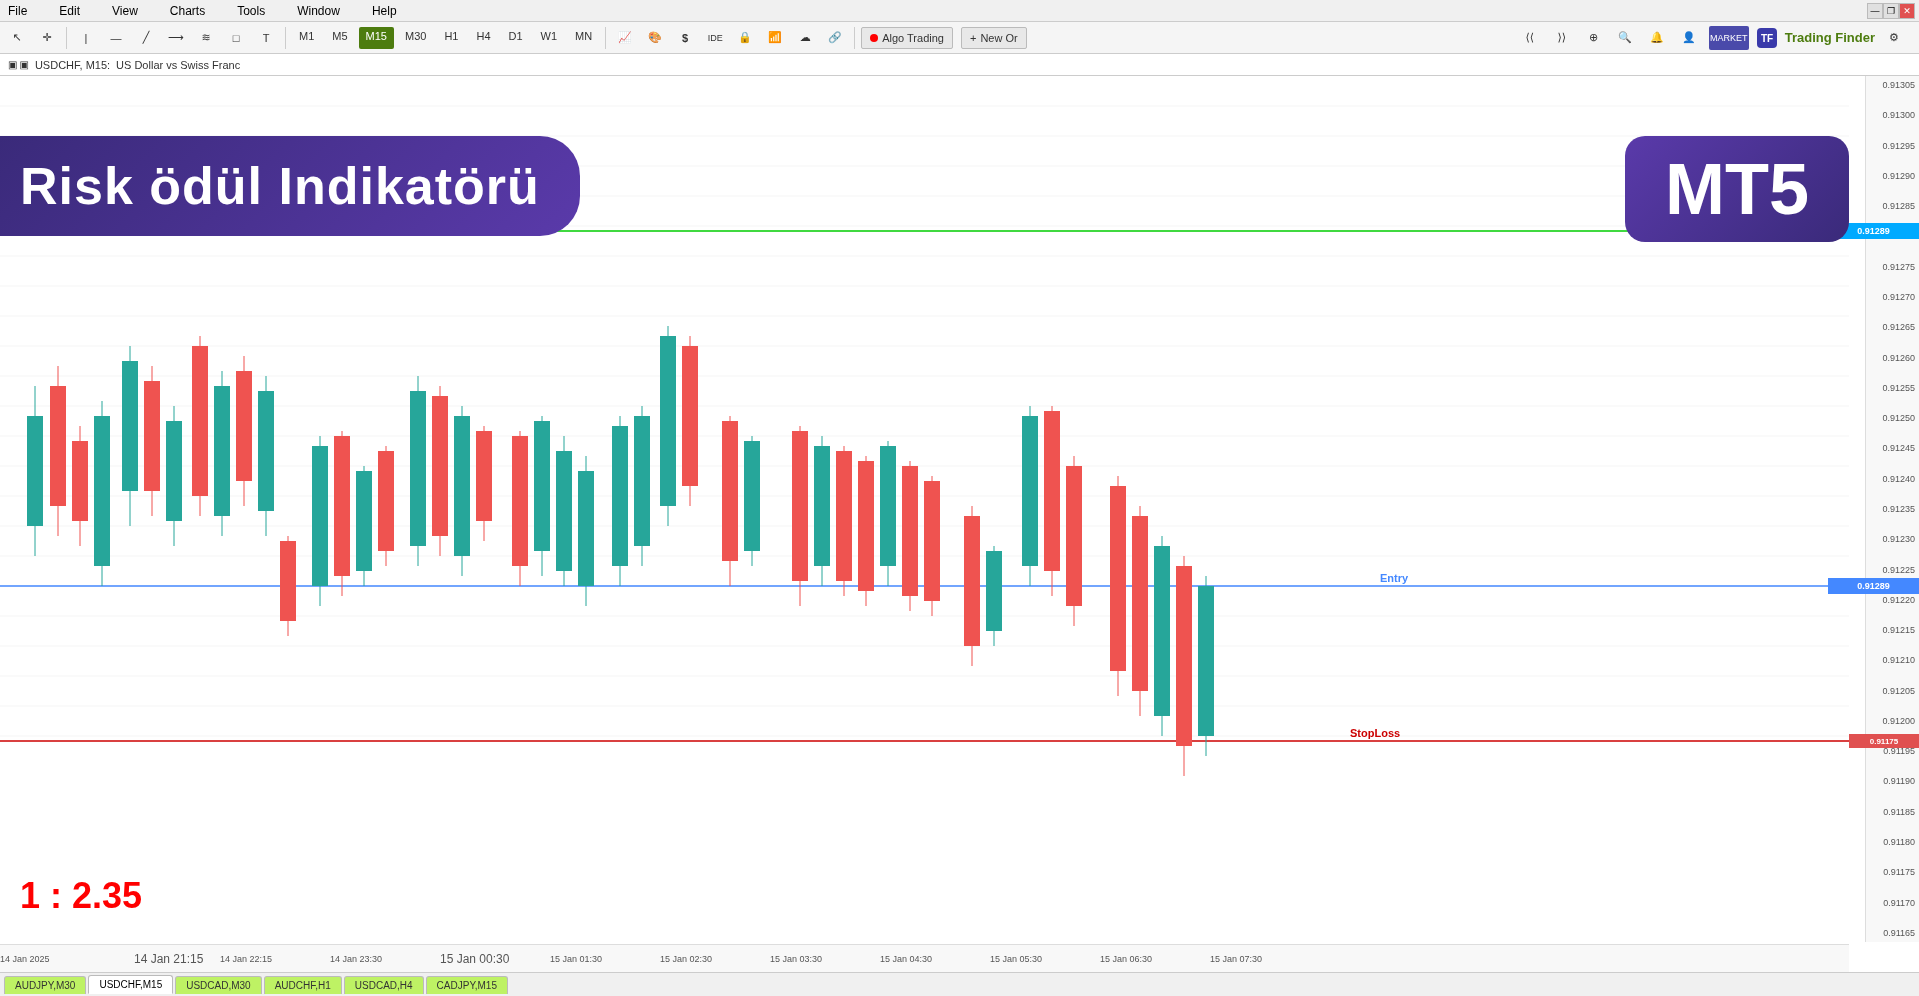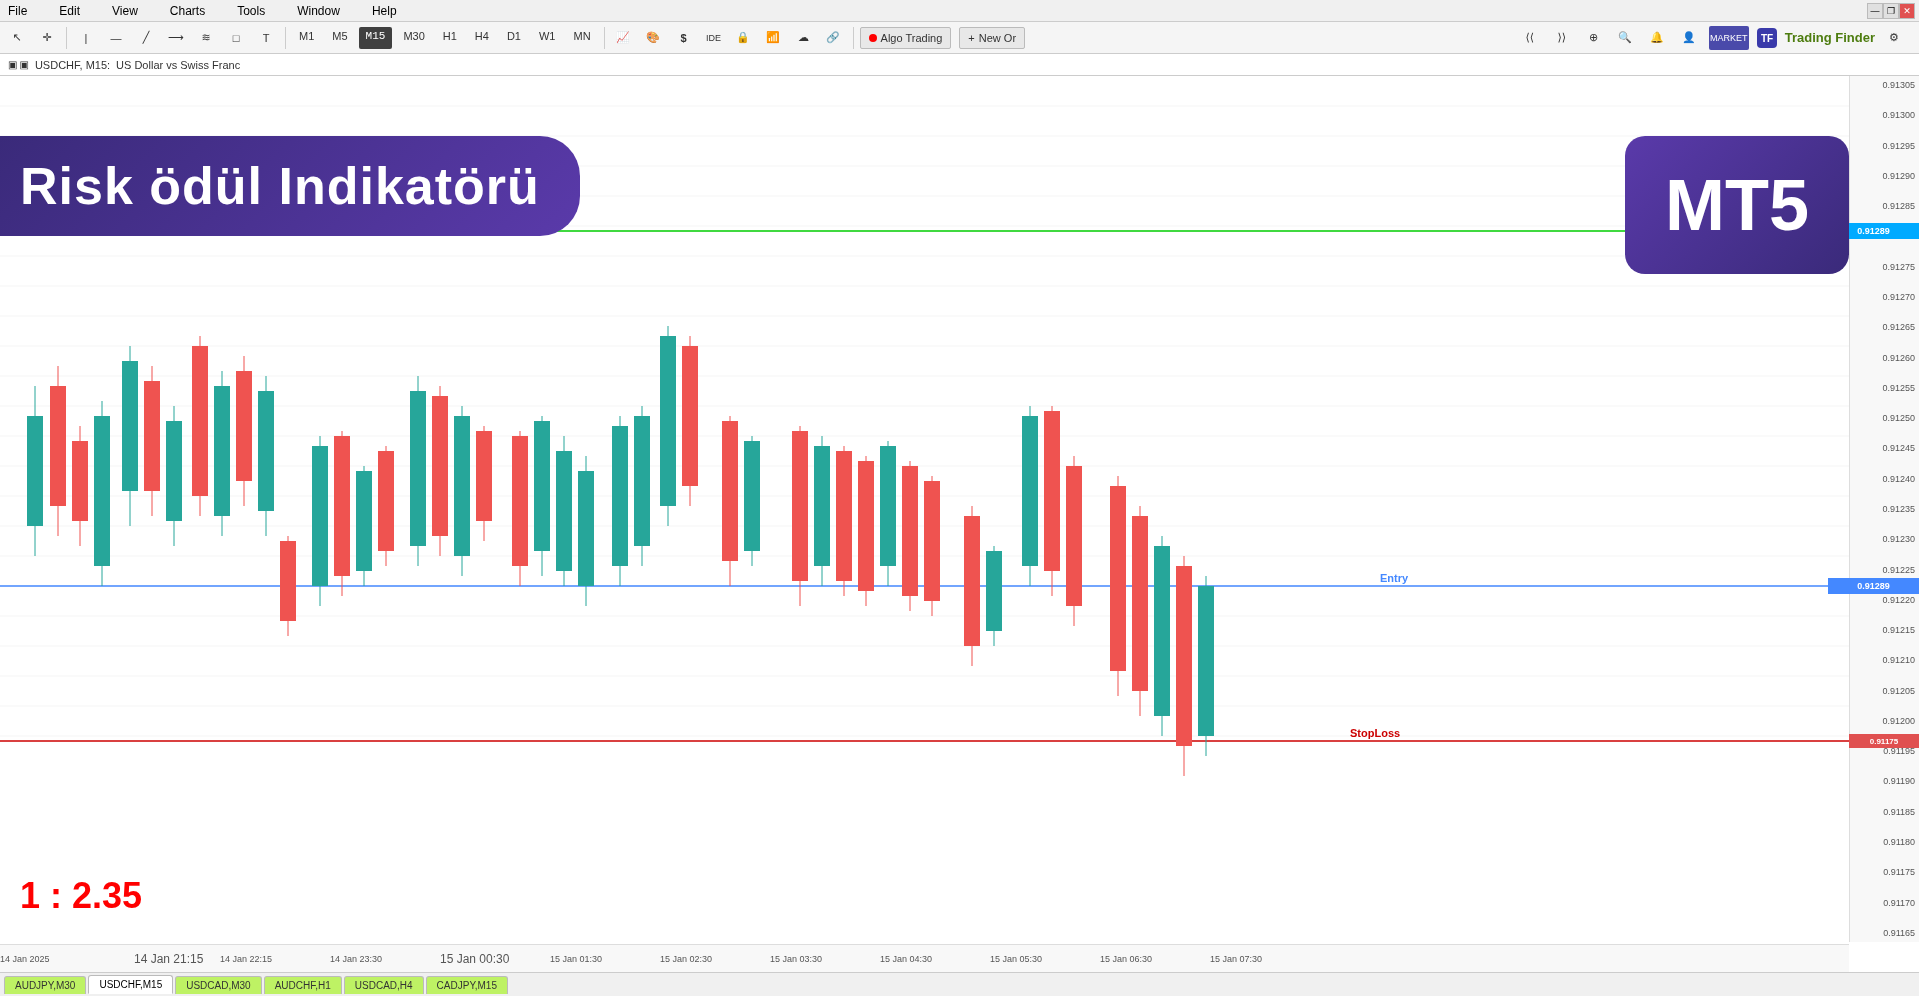--- a/index.html
+++ b/index.html
@@ -41,21 +41,21 @@
     .toolbar-sep { width: 1px; height: 22px; background: #ccc; margin: 0 2px; }
     .timeframe-btn {
       padding: 2px 6px;
       height: 22px;
       font-size: 11px;
       cursor: pointer;
       border: 1px solid transparent;
       border-radius: 2px;
       color: #333;
     }
-    .timeframe-btn.active { background: #404040; color: #fff; font-family: Liberation Mono, monospace; }
+    .timeframe-btn.active { background: #4d7c0f; color: #fff; }
 
     
     .toolbar-right {
       margin-left: auto;
       display: flex;
       align-items: center;
       gap: 6px;
       padding-right: 8px;
     }
     .algo-btn {
@@ -99,21 +99,21 @@
       width: 100%;
       height: calc(996px - 22px - 32px - 22px - 24px);
       overflow: hidden;
     }
 
     
     .price-axis {
       position: absolute;
       right: 0;
       top: 0;
-      width: 70px;
+      width: 54px;
       height: calc(100% - 30px);
       background: #f8f8f8;
       border-left: 1px solid #ddd;
       display: flex;
       flex-direction: column;
       justify-content: space-between;
       padding: 4px 4px;
       font-size: 9px;
       color: #555;
     }
@@ -132,21 +132,21 @@
       font-weight: 900;
       letter-spacing: 1px;
       z-index: 10;
     }
     .overlay-banner-right {
       position: absolute;
       top: 60px;
       right: 70px;
       background: linear-gradient(135deg, #5a3aaa, #3a2a7a);
       color: #fff;
-      padding: 28px 40px;
+      padding: 12px 40px;
       border-radius: 20px;
       font-size: 72px;
       font-weight: 900;
       z-index: 10;
     }
 
     
     .risk-ratio {
       position: absolute;
       bottom: 55px;

